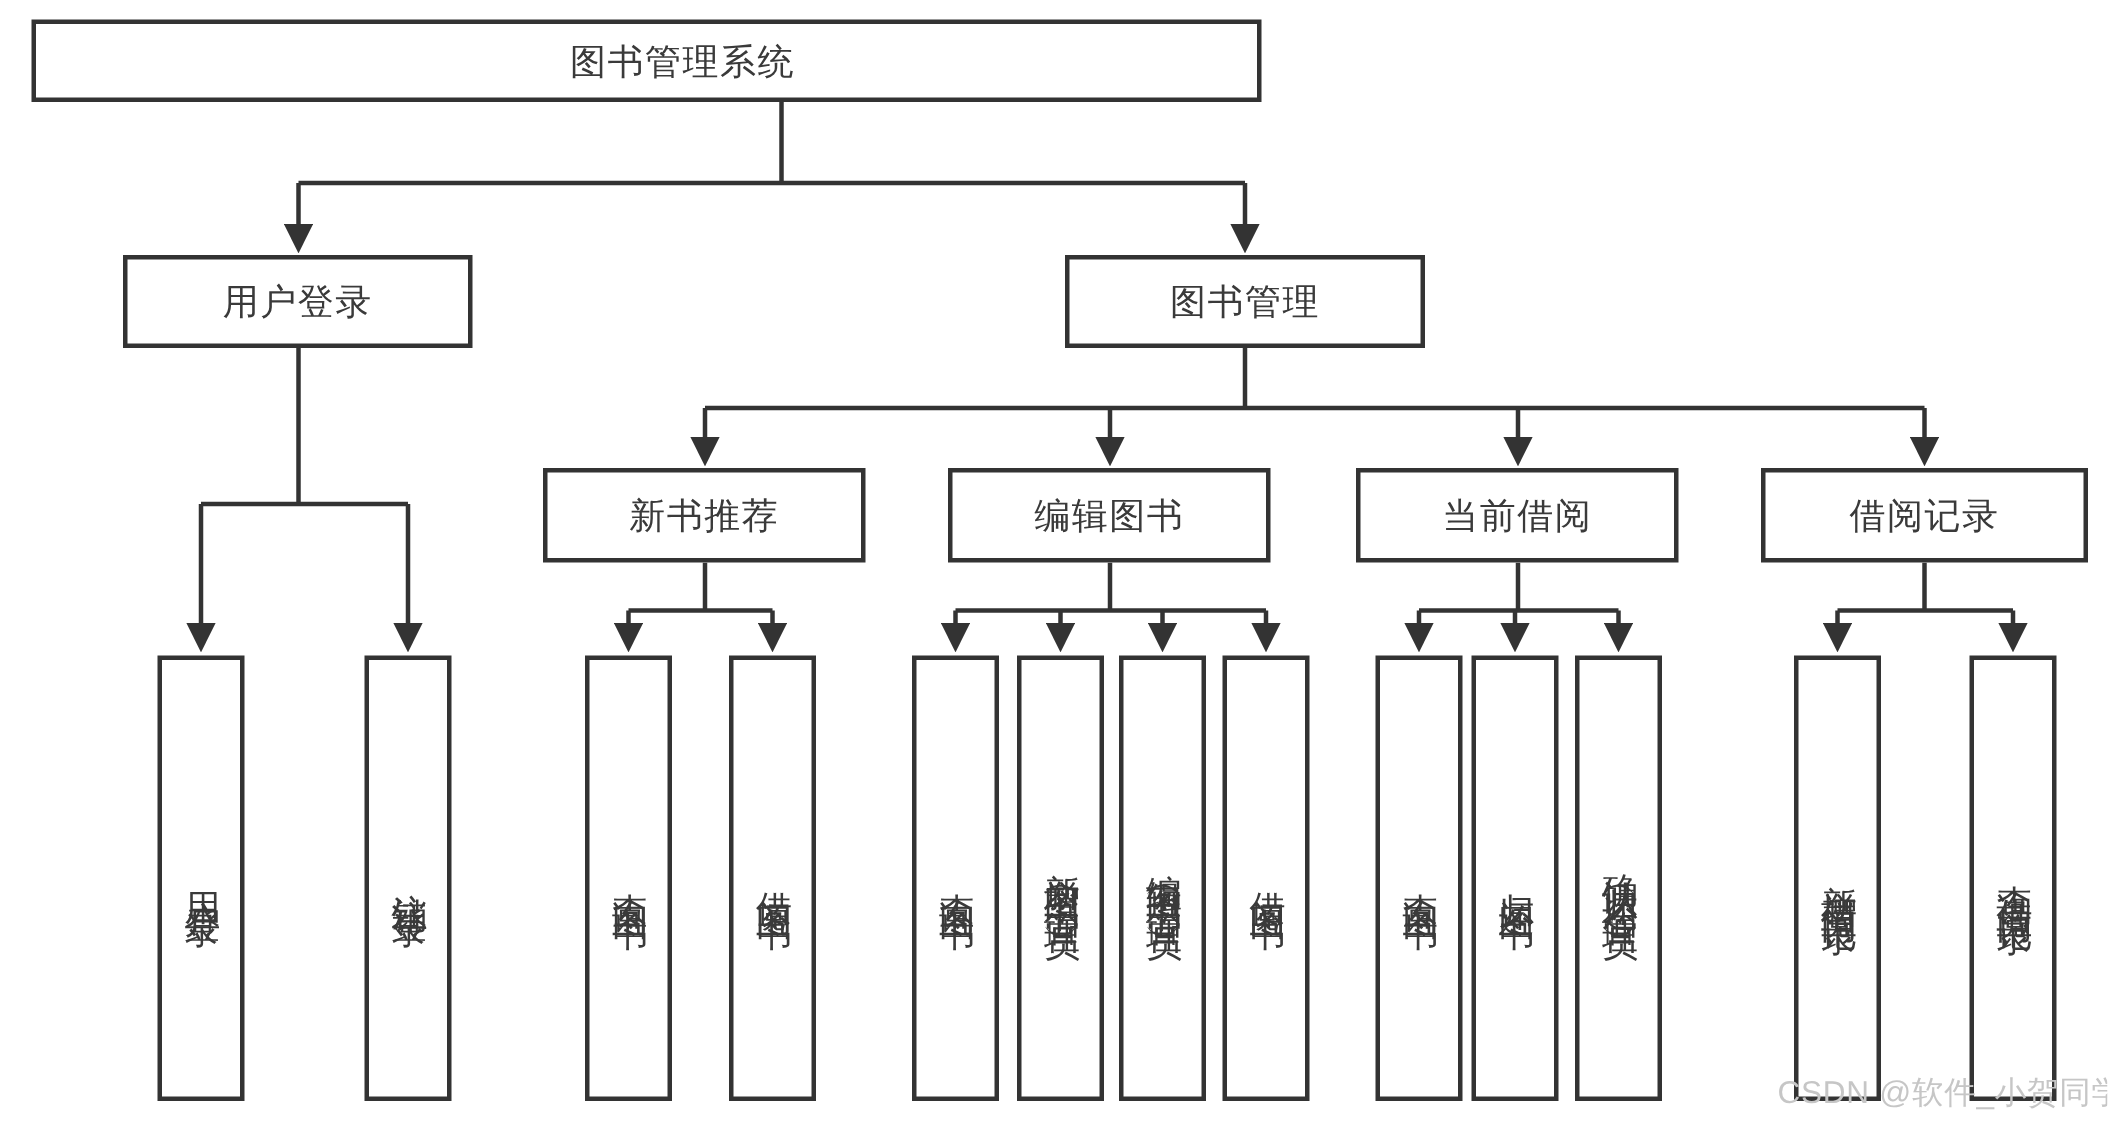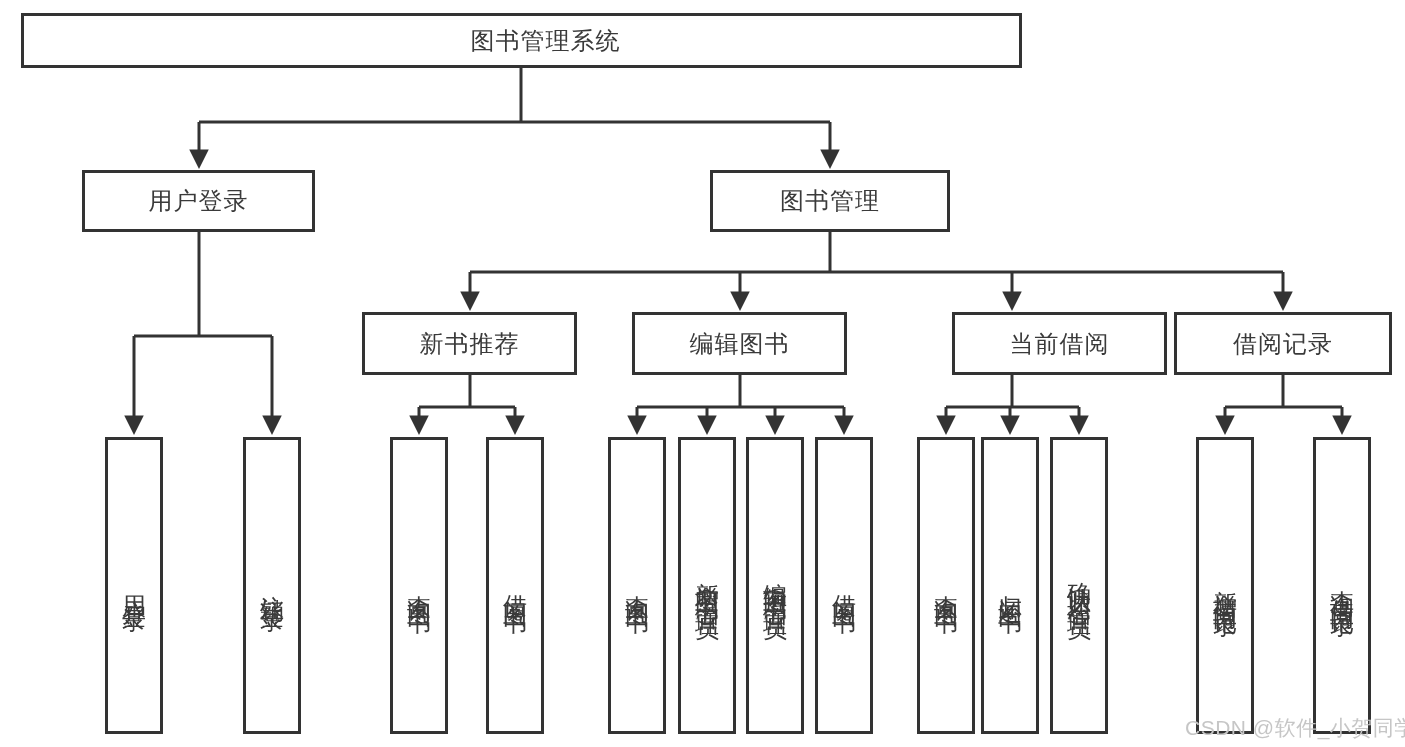--- a/index.html
+++ b/index.html
@@ -95,28 +95,28 @@
       <path d="M775 407 V431" marker-end="url(#arrow)"></path>
       <path d="M844 407 V431" marker-end="url(#arrow)"></path>
       <path d="M946 407 V431" marker-end="url(#arrow)"></path>
       <path d="M1010 407 V431" marker-end="url(#arrow)"></path>
       <path d="M1079 407 V431" marker-end="url(#arrow)"></path>
       <path d="M1225 407 V431" marker-end="url(#arrow)"></path>
       <path d="M1342 407 V431" marker-end="url(#arrow)"></path>
     </g>
   </svg>
 
-  <div class="box h-label" style="left:21px; top:13px; width:1001px; height:55px;padding-left:48px;">图书管理系统</div>
+  <div class="box h-label" style="left:21px; top:13px; width:820px; height:55px;padding-left:48px;">图书管理系统</div>
 
   <div class="box h-label" style="left:82px; top:170px; width:233px; height:62px;">用户登录</div>
   <div class="box h-label" style="left:710px; top:170px; width:240px; height:62px;">图书管理</div>
 
   <div class="box h-label" style="left:362px; top:312px; width:215px; height:63px;text-align:right;">新书推荐</div>
   <div class="box h-label" style="left:632px; top:312px; width:215px; height:63px;">编辑图书</div>
-  <div class="box h-label" style="left:904px; top:312px; width:215px; height:63px;margin-left:48px;">当前借阅</div>
+  <div class="box h-label" style="left:904px; top:312px; width:215px; height:63px;">当前借阅</div>
   <div class="box h-label" style="left:1174px; top:312px; width:218px; height:63px;font-family:Liberation Mono, monospace;">借阅记录</div>
 
   <div class="box leaf" style="left:105px; top:437px; width:58px; height:297px;">
     <span>用户登录</span>
   </div>
   <div class="box leaf" style="left:243px; top:437px; width:58px; height:297px;">
     <span>注销登录</span>
   </div>
 
   <div class="box leaf" style="left:390px; top:437px; width:58px; height:297px;">

